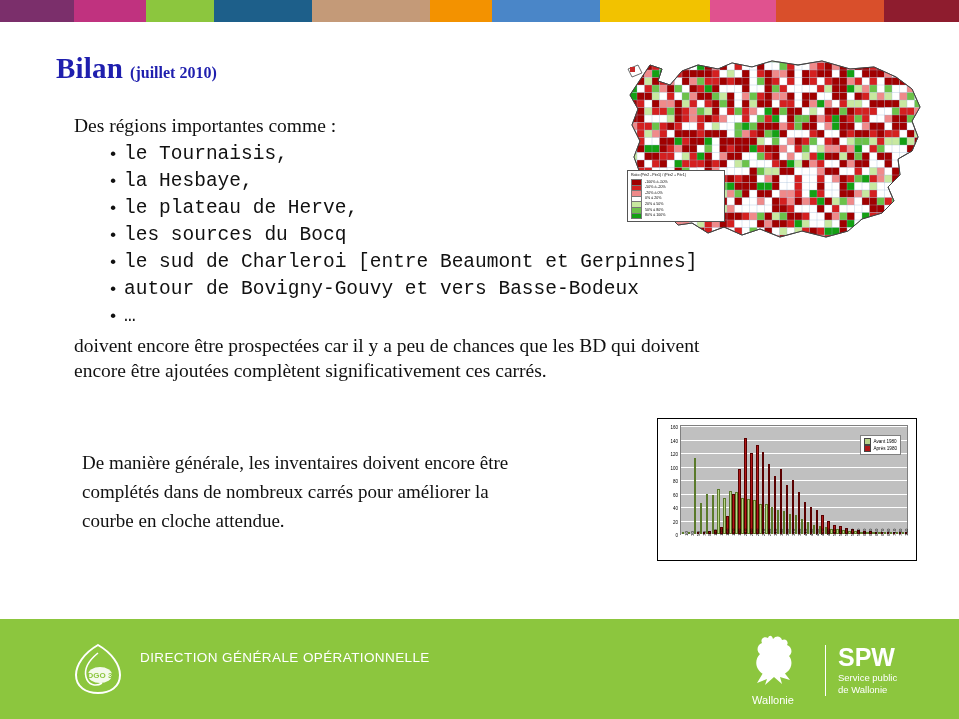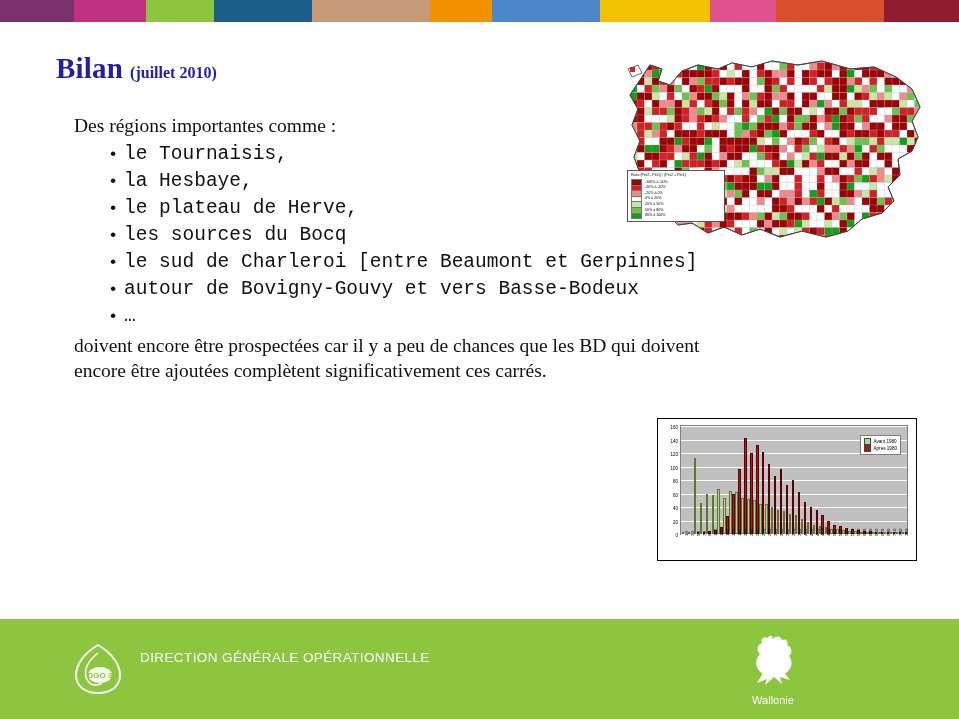--- a/index.html
+++ b/index.html
@@ -337,20 +337,25 @@
         <li>le sud de Charleroi [entre Beaumont et Gerpinnes]</li>
         <li>autour de Bovigny-Gouvy et vers Basse-Bodeux</li>
         <li>…</li>
       </ul>
     <div class="tail">
       <div>doivent encore être prospectées car il y a peu de chances que les BD qui doivent</div>
       <div>encore être ajoutées complètent significativement ces carrés.</div>
     </div>
   </div>
 
+  <div class="para2">
+    <div>De manière générale, les inventaires doivent encore être</div>
+    <div>complétés dans de nombreux carrés pour améliorer la</div>
+    <div>courbe en cloche attendue.</div>
+  </div>
 
   <div class="map-fig">
     <svg width="330" height="215" viewBox="0 0 330 215">
       <defs>
         <clipPath id="wclip">
           <path d="M30,22 L38,10 L50,14 L46,26 L58,30 L70,16 L86,10 L106,14 L120,8 L140,12 L160,6 L186,10 L210,6 L238,14 L262,12 L284,22 L300,34 L308,52 L300,66 L306,82 L300,96 L286,104 L288,120 L276,132 L282,146 L270,158 L250,164 L236,176 L214,182 L190,176 L168,182 L148,174 L130,180 L112,172 L96,178 L80,168 L66,170 L54,158 L44,146 L40,130 L28,118 L22,102 L28,86 L20,70 L26,54 L18,40 Z"></path>
         </clipPath>
       </defs>
 
       <path d="M30,22 L38,10 L50,14 L46,26 L58,30 L70,16 L86,10 L106,14 L120,8 L140,12 L160,6 L186,10 L210,6 L238,14 L262,12 L284,22 L300,34 L308,52 L300,66 L306,82 L300,96 L286,104 L288,120 L276,132 L282,146 L270,158 L250,164 L236,176 L214,182 L190,176 L168,182 L148,174 L130,180 L112,172 L96,178 L80,168 L66,170 L54,158 L44,146 L40,130 L28,118 L22,102 L28,86 L20,70 L26,54 L18,40 Z" fill="#ffffff" stroke="#333333" stroke-width="0.9"></path>
@@ -1543,16 +1548,23 @@
       </div>
 
       <div class="coq-wrap">
         <svg width="76" height="56" viewBox="0 0 76 56">
           <path d="M38 6 c3 -4 8 -3 9 1 c4 -2 7 2 5 5 c5 2 6 8 2 11 c4 5 3 12 -2 16 c-3 3 -8 5 -13 5 c-7 0 -13 -3 -16 -8 c-3 -5 -2 -11 2 -15 c-4 -3 -3 -9 2 -11 c-2 -4 2 -7 6 -5 c1 -3 4 -3 5 1 Z" fill="#ffffff"></path>
           <path d="M28 40 l-6 10 l10 -4 l-2 6 l9 -8 l8 7 l-2 -7 l10 3 l-7 -9 Z" fill="#ffffff"></path>
         </svg>
         <div class="coq-label">Wallonie</div>
       </div>
 
+      <div class="spw-wrap">
+        <div class="spw-main">SPW</div>
+        <div class="spw-sub">
+          <div>Service public</div>
+          <div>de Wallonie</div>
+        </div>
+      </div>
     </div>
   </div>
 
 </div>
 
 </body></html>

